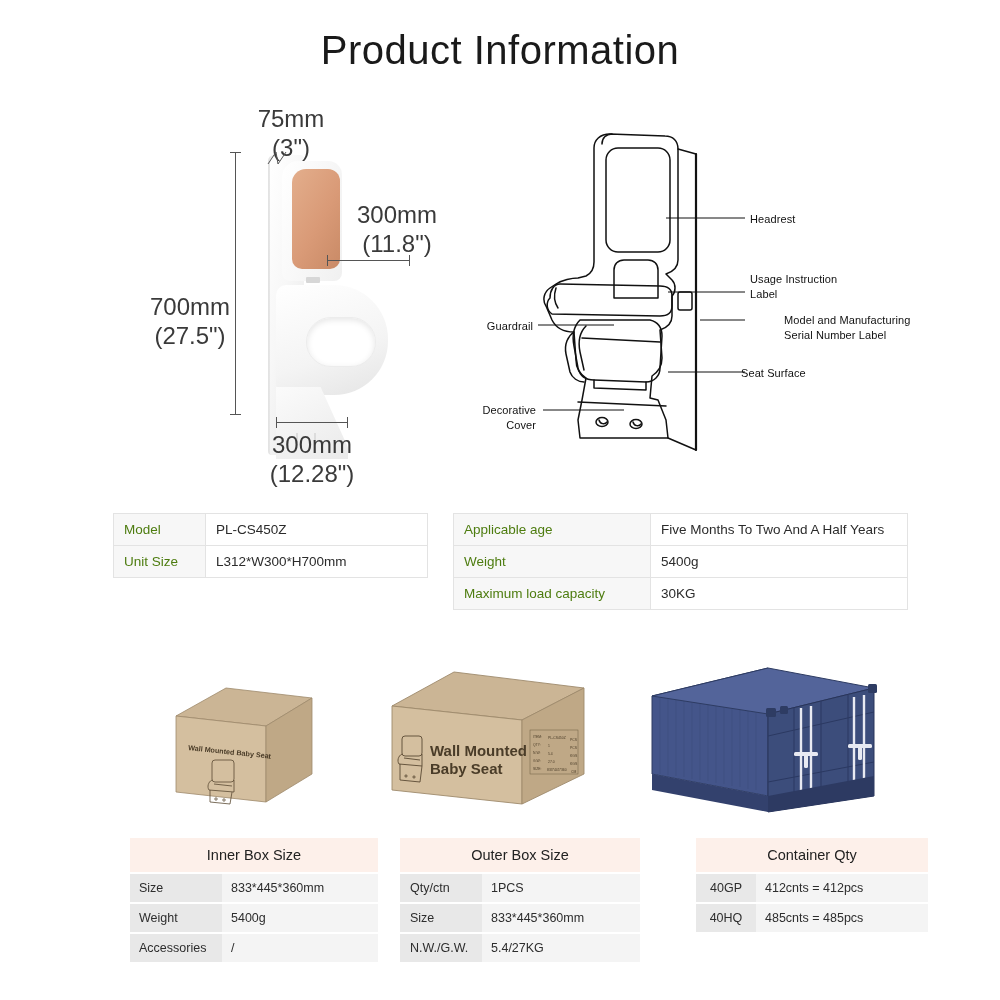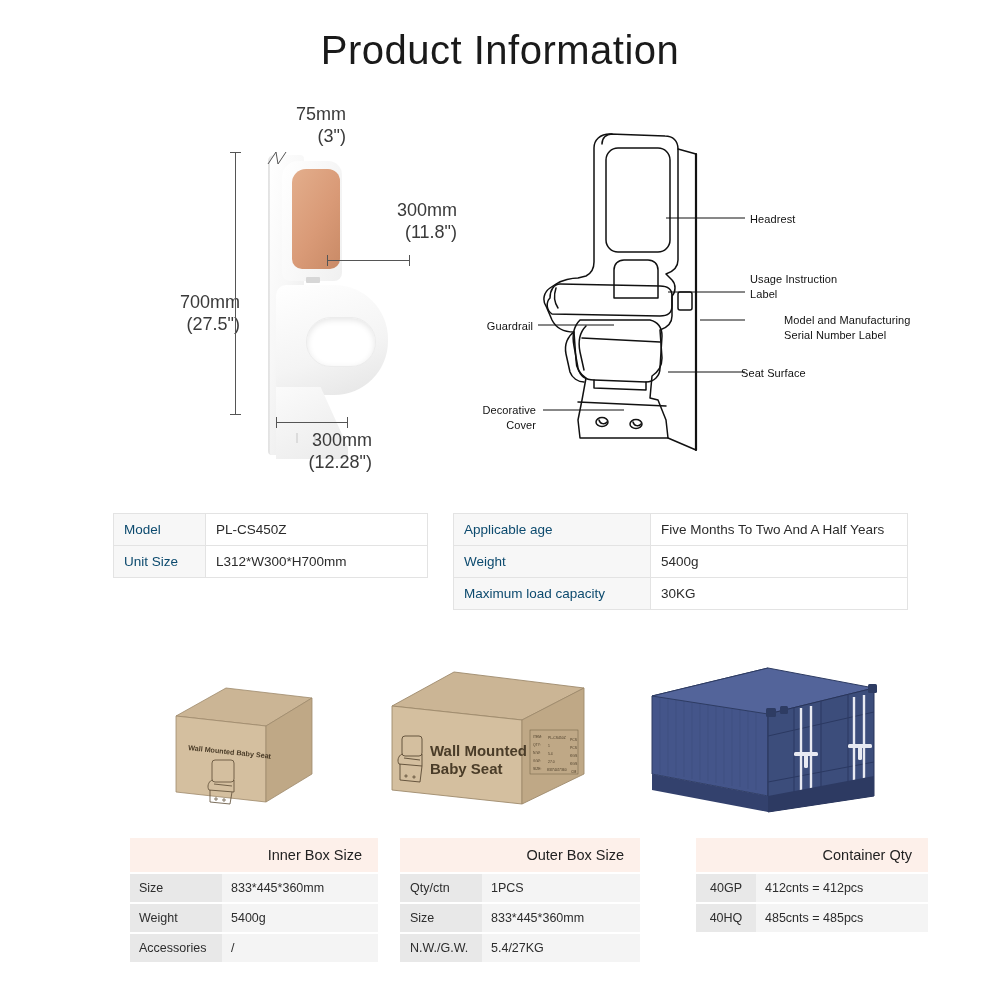--- a/index.html
+++ b/index.html
@@ -17,22 +17,22 @@
     position: absolute; top: 28px; left: 0; width: 1000px;
     text-align: center;
     font-size: 40px; font-weight: 400; letter-spacing: .5px;
     color: #1a1a1a;
   }
 
   
   .diagram-area { position: absolute; top: 100px; left: 0; width: 1000px; height: 380px; }
 
   .dim-label {
-    position: absolute; font-size: 18px; color: #3a3a3a;
-    line-height: 1.22; text-align: right; white-space: pre-line;
+    position: absolute; font-size: 24px; color: #3a3a3a;
+    line-height: 1.22; text-align: center; white-space: pre-line;
   }
   .dim-line { position: absolute; background: #555; }
   .v-line { width: 1px; }
   .h-line { height: 1px; }
   .tick-h { position: absolute; height: 1px; width: 11px; background: #555; }
   .tick-v { position: absolute; width: 1px; height: 11px; background: #555; }
 
   
   .photo { position: absolute; left: 262px; top: 55px; width: 130px; height: 320px; }
   .photo .backplate {
@@ -89,42 +89,42 @@
   
   .spec-tables { position: absolute; top: 513px; left: 0; width: 1000px; }
   table.spec {
     border-collapse: collapse; font-size: 13.5px; color: #2b2b2b;
     table-layout: fixed;
   }
   table.spec td {
     border: 1px solid #e3e3e3; padding: 8px 10px; height: 31px;
     vertical-align: middle;
   }
-  table.spec td.k { background: #f7f7f7; color: #0c4a6e; }
+  table.spec td.k { background: #f7f7f7; color: #4d7c0f; }
   table.spec td.v { background: #ffffff; }
   #spec-left  { position: absolute; left: 113px; top: 0; width: 315px; }
   #spec-left  td.k { width: 92px; }
   #spec-right { position: absolute; left: 453px; top: 0; width: 455px; }
   #spec-right td.k { width: 197px; }
 
   
   .pack-area { position: absolute; top: 640px; left: 0; width: 1000px; height: 185px; }
 
   
   .inner-box { position: absolute; left: 170px; top: 40px; width: 148px; height: 130px; }
 
   
   .container-ill { position: absolute; left: 648px; top: 10px; width: 232px; height: 170px; }
 
   
   .bottom-tables { position: absolute; top: 838px; left: 0; width: 1000px; }
   .btbl { position: absolute; }
   .btbl .bhead {
     background: #fdf0ea; color: #222; font-size: 14.5px;
-    text-align: right; padding: 9px 16px; font-weight: 400;
+    text-align: center; padding: 9px 16px; font-weight: 400;
   }
   .btbl table { border-collapse: separate; border-spacing: 0 2px; width: 100%; font-size: 12.5px; table-layout: fixed; }
   .btbl td { padding: 7px 9px; height: 26px; vertical-align: middle; color: #2d2d2d; }
   .btbl td.k { background: #e8e8e8; }
   .btbl td.v { background: #f4f4f4; }
   #tbl-inner     { left: 130px; width: 248px; }
   #tbl-inner td.k { width: 92px; }
   #tbl-outer     { left: 400px; width: 240px; }
   #tbl-outer td.k { width: 82px; padding-left: 10px; }
   #tbl-container { left: 696px; width: 232px; }

